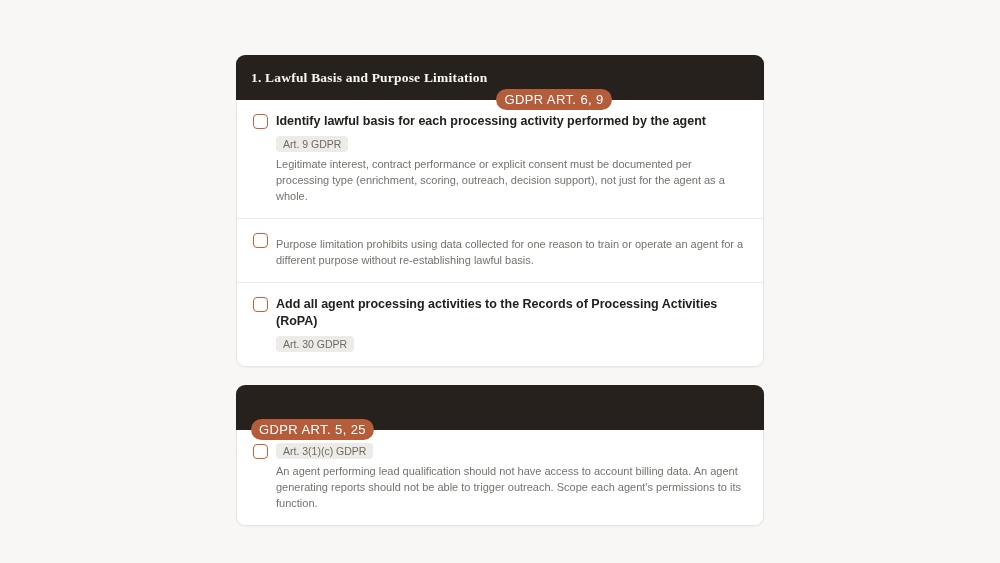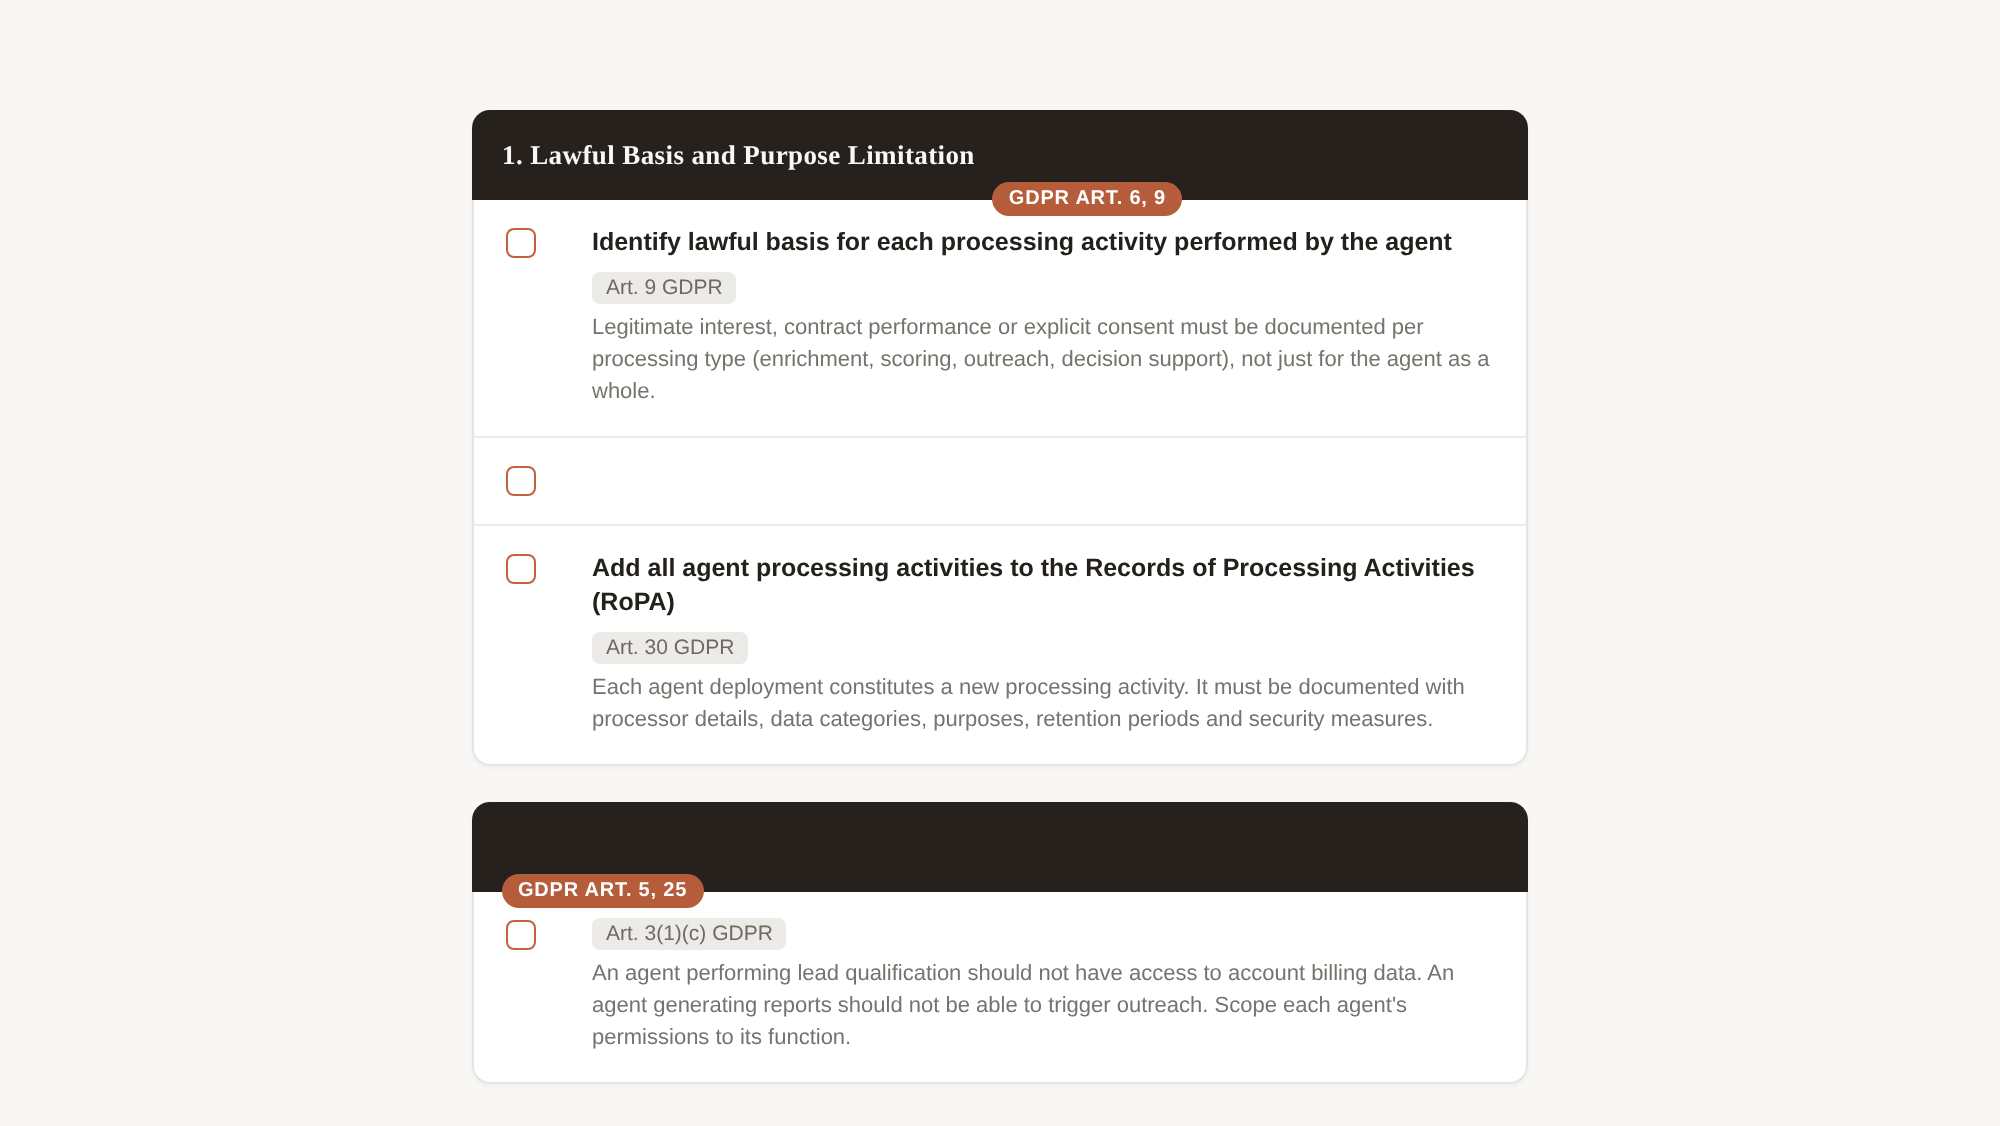--- a/index.html
+++ b/index.html
@@ -51,39 +51,39 @@
   .section-title{
     font-family:"Liberation Serif","DejaVu Serif",serif;
     font-size:13.5px;
     font-weight:700;
     color:var(--header-text);
     letter-spacing:.2px;
   }
   .section-badge{
     background:var(--accent);
     color:#fff;
-    font-size:10px;
-    font-weight:700;
+    font-size:13px;
+    font-weight:400;
     letter-spacing:.4px;
     padding:3px 8px 2.5px;
     border-radius:999px;
     white-space:nowrap;
     text-transform:uppercase;
     margin-top:44px;
   }
   .card-body{
     background:var(--card-bg);
     border:1px solid var(--card-border);
     border-top:none;
     border-radius:0 0 9px 9px;
   }
   .item{
     display:flex;
     align-items:flex-start;
-    gap:28px;
+    gap:8px;
     padding:13px 16px 14px;
   }
   .item + .item{
     border-top:1px solid var(--separator);
   }
   .checkbox{
     flex:0 0 auto;
     width:15px;
     height:15px;
     margin-top:1px;
@@ -139,31 +139,31 @@
         <span class="item-title">Identify lawful basis for each processing activity performed by the agent</span>
         <span class="item-badge">Art. 9 GDPR</span>
       </div>
       <p class="item-desc">Legitimate interest, contract performance or explicit consent must be documented per processing type (enrichment, scoring, outreach, decision support), not just for the agent as a whole.</p>
     </div>
   </div>
 
   <div class="item">
     <span class="checkbox" role="checkbox" aria-checked="false"></span>
     <div class="item-content">
+      <p class="item-desc">Purpose limitation prohibits using data collected for one reason to train or operate an agent for a different purpose without re-establishing lawful basis.</p>
     </div>
   </div>
 
   <div class="item">
     <span class="checkbox" role="checkbox" aria-checked="false"></span>
     <div class="item-content">
       <div class="item-title-row">
         <span class="item-title">Add all agent processing activities to the Records of Processing Activities (RoPA)</span>
         <span class="item-badge">Art. 30 GDPR</span>
       </div>
-      <p class="item-desc">Each agent deployment constitutes a new processing activity. It must be documented with processor details, data categories, purposes, retention periods and security measures.</p>
     </div>
   </div>
 </div>
   </section>
 
   <section class="card">
     <header class="card-header">
       <span class="section-badge">GDPR ART. 5, 25</span>
     </header>
     <div class="card-body">

